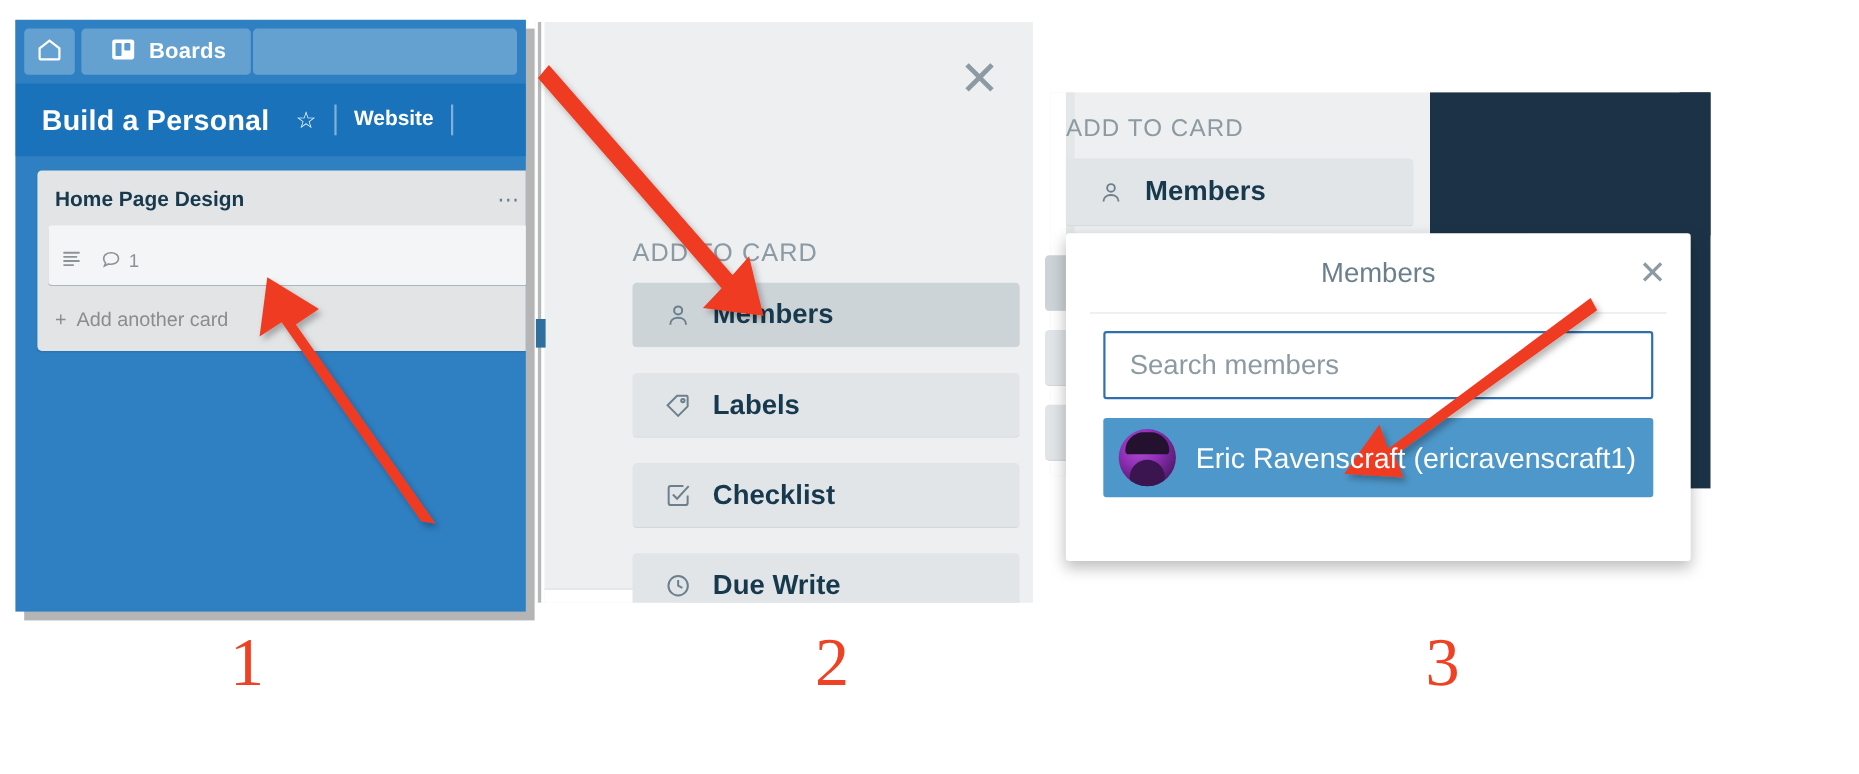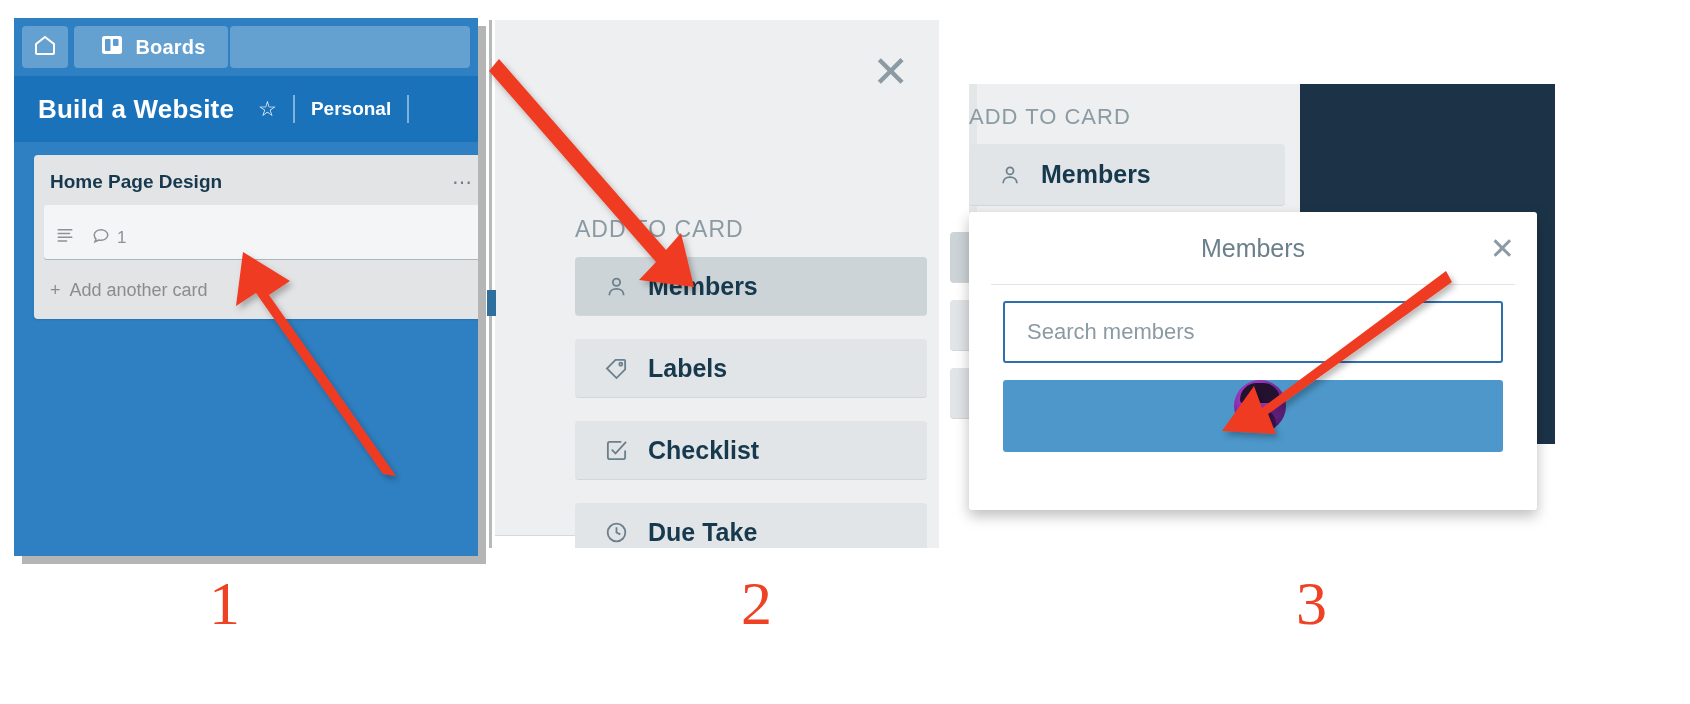--- a/index.html
+++ b/index.html
@@ -266,32 +266,31 @@
     background: #e2e4e6;
   }
   #p3-search-input {
     position: absolute; left: 34px; top: 89px;
     width: 500px; height: 62px;
     border: 2px solid #2f6fae;
     border-radius: 3px;
     box-sizing: border-box;
     display: flex; align-items: center;
     padding-left: 22px;
-    font-size: 22px; color: #8b9aa3;
+    font-size: 25px; color: #8b9aa3;
     background: #ffffff;
   }
   #p3-member-row {
     position: absolute; left: 34px; top: 168px;
     width: 500px; height: 72px;
     background: #4d97ca;
     border-radius: 3px;
     display: flex; align-items: center; gap: 18px;
     padding-left: 14px;
     box-sizing: border-box;
-    flex-direction: column;
   }
   #p3-avatar {
     width: 52px; height: 52px; border-radius: 50%;
     background: radial-gradient(circle at 38% 32%, #b44fd1 0%, #8e2fb5 38%, #5c1d78 70%, #2e0d3e 100%);
     position: relative; overflow: hidden; flex: none;
   }
   #p3-avatar::before {
     content: ""; position: absolute; left: 6px; top: 3px;
     width: 40px; height: 20px; border-radius: 20px 20px 4px 4px;
     background: #24102f;
@@ -345,24 +344,24 @@
             <rect x="5" y="6" width="5.5" height="12" rx="1" fill="#5b9bd1"></rect>
             <rect x="13" y="6" width="5.5" height="7" rx="1" fill="#5b9bd1"></rect>
           </svg>
         </span>
         <span class="boards-label">Boards</span>
       </div>
       <div class="p1-topbtn" id="p1-blank-btn"></div>
     </div>
 
     <div class="p1-boardbar">
-      <span id="p1-board-title">Build a Website</span>
+      <span id="p1-board-title">Build a Personal</span>
       <span id="p1-star-icon">☆</span>
       <span class="p1-divider"></span>
-      <span id="p1-personal-label">Personal</span>
+      <span id="p1-personal-label">Website</span>
       <span class="p1-divider"></span>
     </div>
 
     <div id="p1-list">
       <div id="p1-list-header">
         <span id="p1-list-title">Home Page Design</span>
         <span id="p1-list-menu-icon">⋯</span>
       </div>
 
       <div class="p1-card hovered">
@@ -439,21 +438,21 @@
     <span>Checklist</span>
   </div>
 
   <div class="p2-btn" style="top:483px">
     <span class="p2-btn-icon">
       <svg width="23" height="23" viewBox="0 0 24 24" fill="none" stroke="#6b808c" stroke-width="1.9">
         <circle cx="12" cy="12" r="9.2"></circle>
         <polyline points="12,6.5 12,12 16,14"></polyline>
       </svg>
     </span>
-    <span>Due Take</span>
+    <span>Due Write</span>
   </div>
 </div>
 
 <div id="panel3">
   <div id="p3-bg-light"></div>
   <div id="p3-bg-dark"></div>
   <div id="p3-bg-dark2"></div>
   <div id="p3-left-strip"></div>
   <div id="p3-left-strip2"></div>
 

